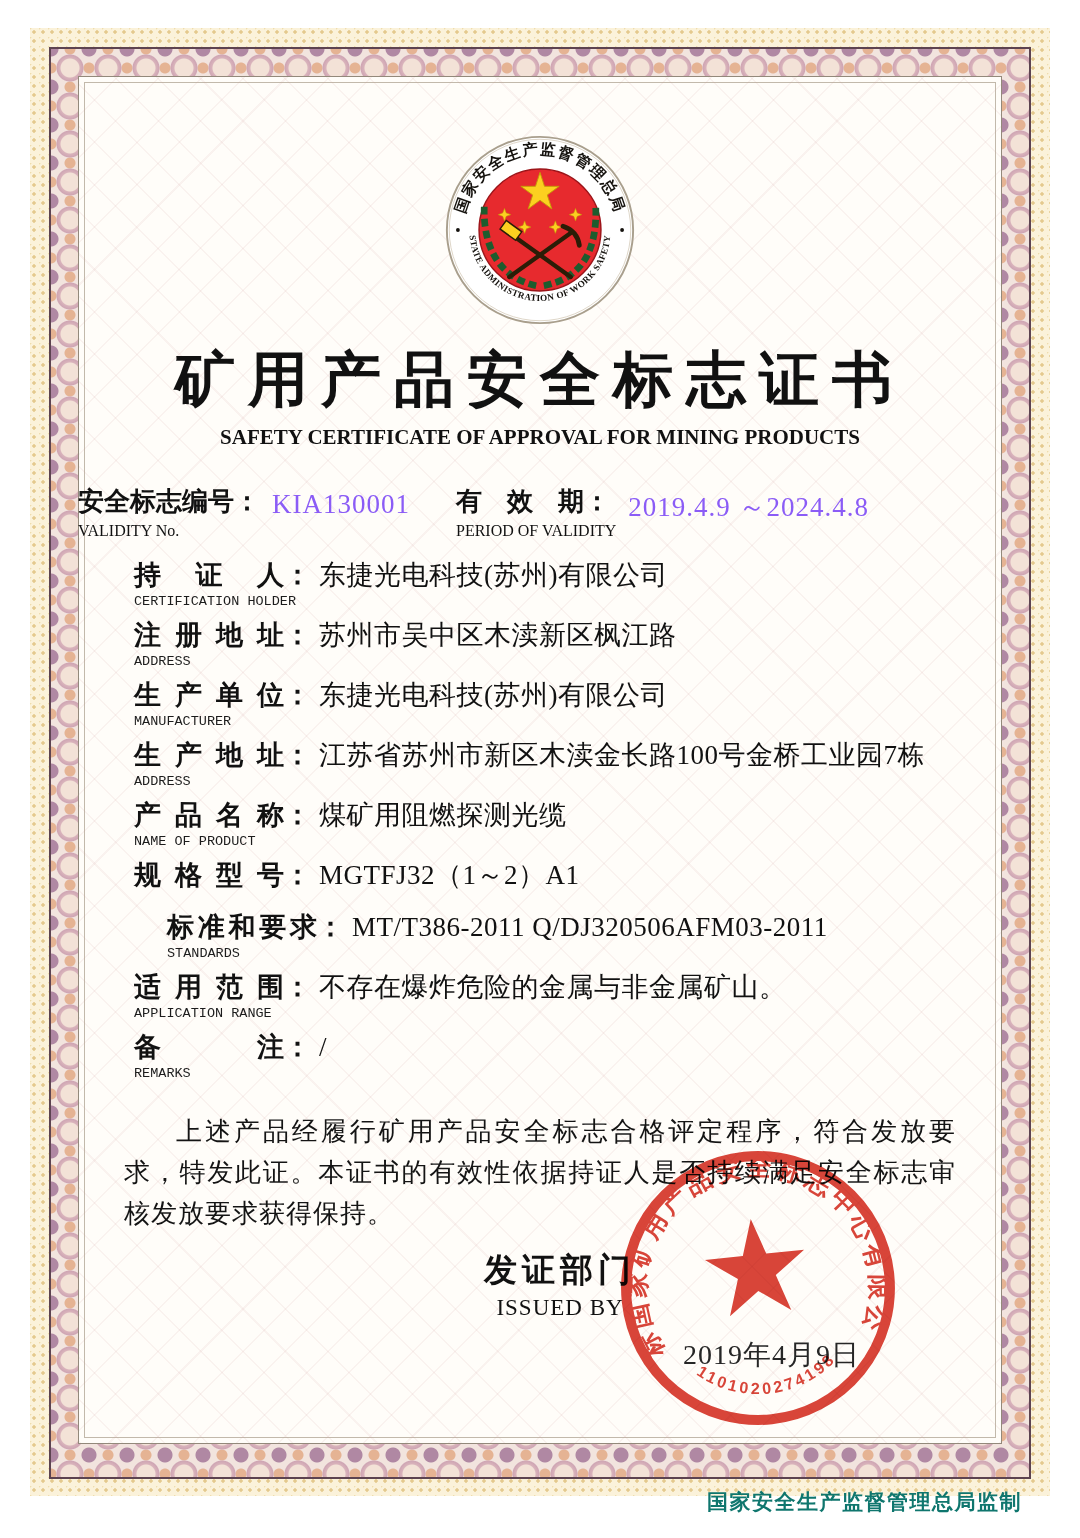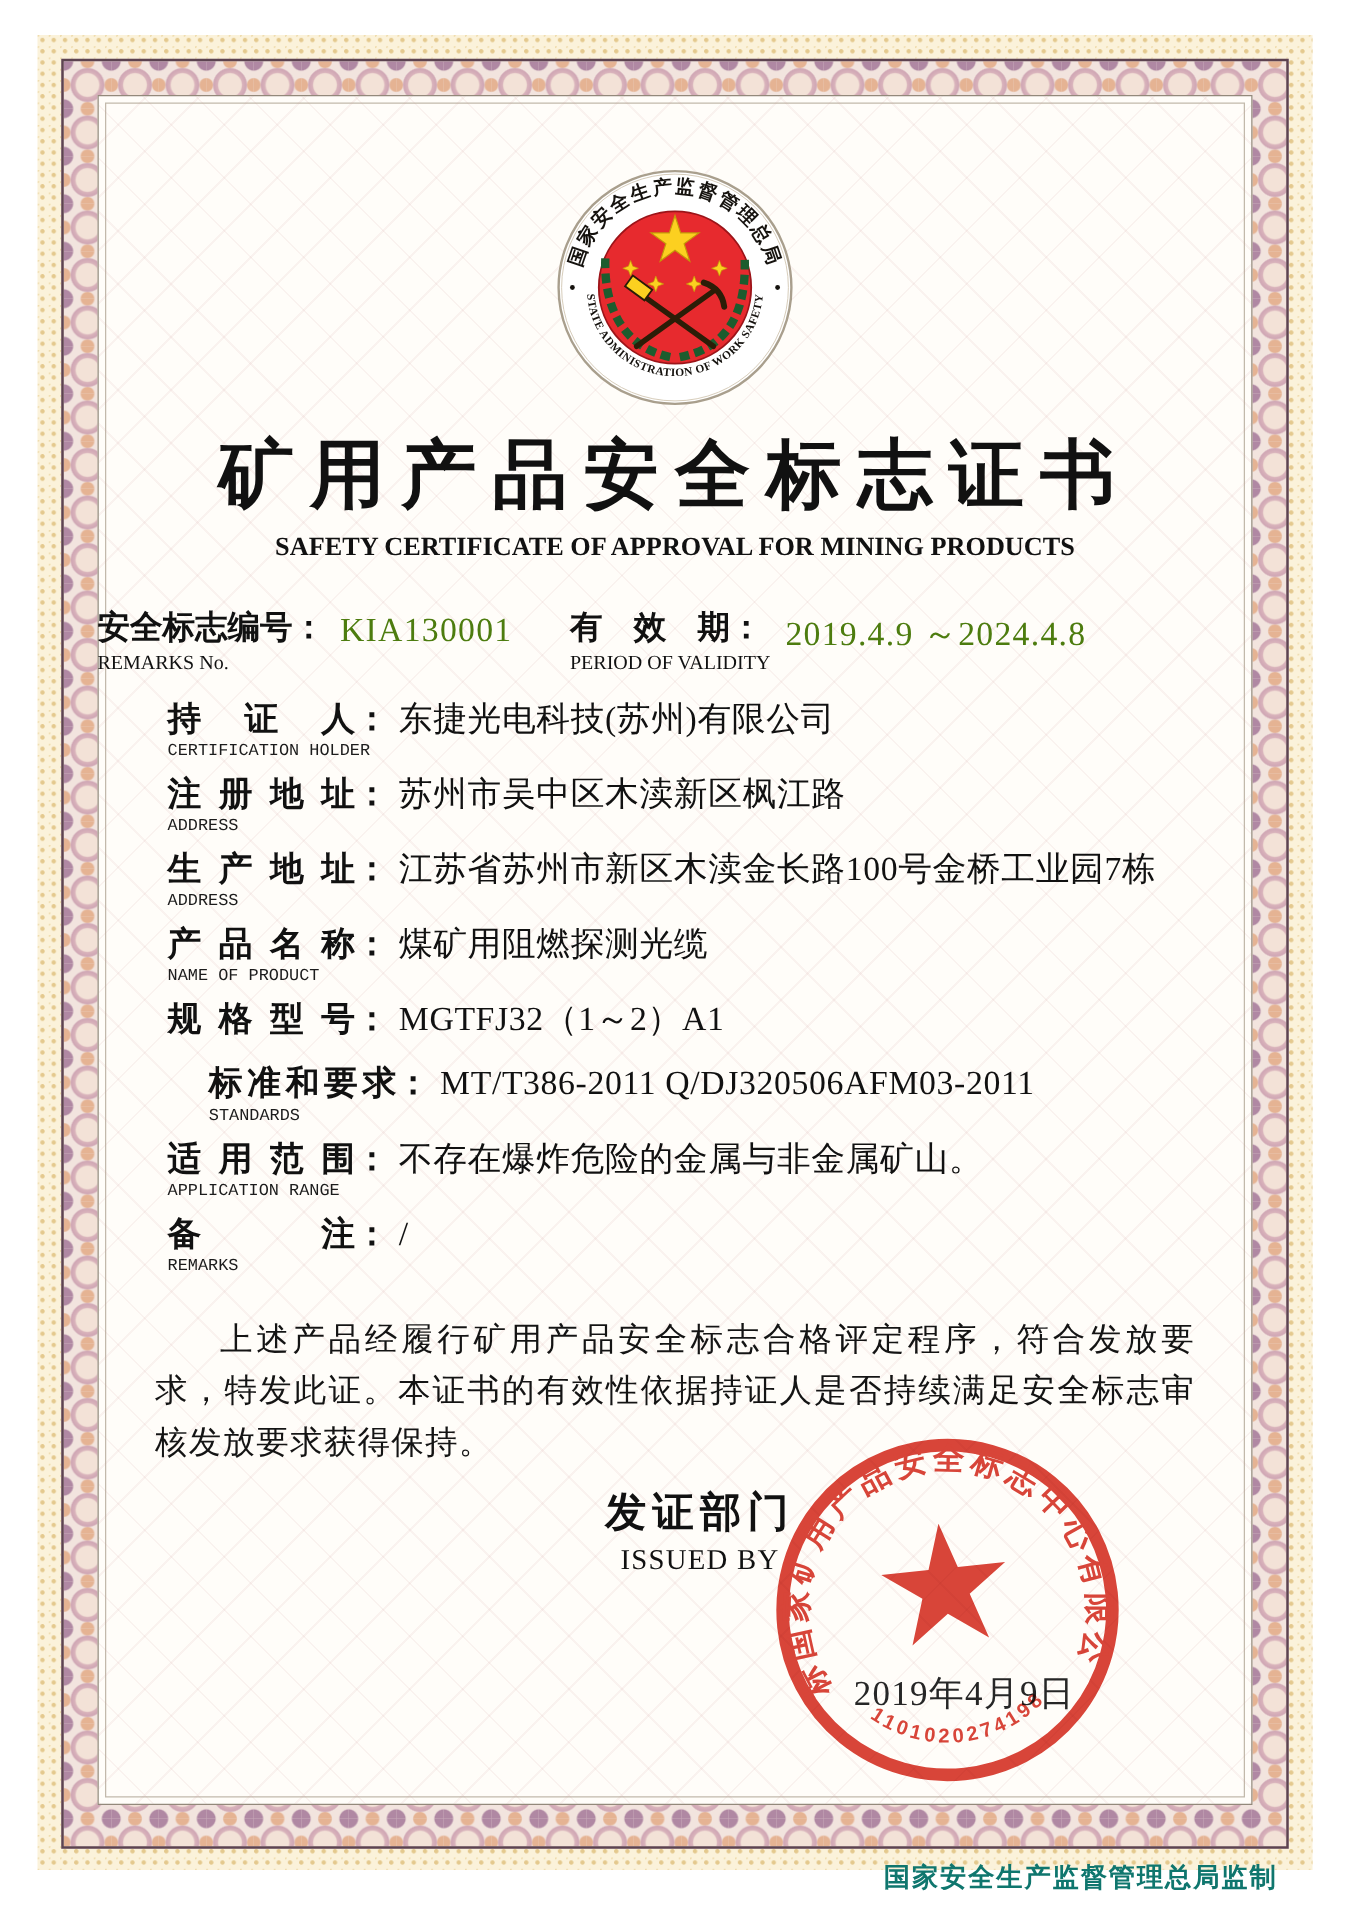--- a/index.html
+++ b/index.html
@@ -56,21 +56,21 @@
   }
   .title-en{
     margin-top:4px;text-align:center;
     font-family:"Liberation Serif",serif;font-weight:700;
     font-size:21px;letter-spacing:0px;color:#111;white-space:nowrap;
   }
   .meta-row{margin-top:34px;display:flex;align-items:flex-start;}
   .meta-cn{font-weight:700;font-size:26px;color:#111;white-space:nowrap;}
   .meta-en{font-family:"Liberation Serif",serif;font-size:16px;margin-top:3px;color:#111;}
   .meta-value{
-    font-family:"Liberation Serif",serif;font-size:27px;color:#4d7c0f;
+    font-family:"Liberation Serif",serif;font-size:27px;color:#8b5cf6;
     margin-left:12px;padding-top:5px;white-space:nowrap;letter-spacing:1px;
   }
   .validity-block{margin-left:46px;}
   .jlabel{display:inline-block;text-align:justify;text-align-last:justify;}
   .w128{width:128px;}
   .w150{width:150px;}
   .fields{margin-top:18px;padding-left:56px;}
   .field-row{margin-bottom:9px;}
   .row-main{font-size:27px;line-height:1.3;white-space:nowrap;}
   .row-label{font-weight:700;color:#111;vertical-align:bottom;}
@@ -149,21 +149,21 @@
         <rect x="60" y="95" width="20" height="11" fill="#fcd020" stroke="#2b1d07" stroke-width="1.5" transform="rotate(36 70 100)"></rect>
       </g>
     </svg>
 
     <div class="title-cn">矿用产品安全标志证书</div>
     <div class="title-en">SAFETY CERTIFICATE OF APPROVAL FOR MINING PRODUCTS</div>
 
     <div class="meta-row">
       <div>
         <div class="meta-cn"><span>安全标志编号</span><span>：</span></div>
-        <div class="meta-en">REMARKS No.</div>
+        <div class="meta-en">VALIDITY No.</div>
       </div>
       <div class="meta-value">KIA130001</div>
       <div class="validity-block">
         <div class="meta-cn"><span class="jlabel w128">有效期</span><span>：</span></div>
         <div class="meta-en">PERIOD OF VALIDITY</div>
       </div>
       <div class="meta-value">2019.4.9 ～2024.4.8</div>
     </div>
 
     <div class="fields">
@@ -171,20 +171,24 @@
       <div class="field-row">
         <div class="row-main"><span class="jlabel w150 row-label">持证人</span><span class="row-colon">：</span><span class="row-value">东捷光电科技(苏州)有限公司</span></div>
         <div class="row-sub">CERTIFICATION HOLDER</div>
       </div>
 
       <div class="field-row">
         <div class="row-main"><span class="jlabel w150 row-label">注册地址</span><span class="row-colon">：</span><span class="row-value">苏州市吴中区木渎新区枫江路</span></div>
         <div class="row-sub">ADDRESS</div>
       </div>
 
+      <div class="field-row">
+        <div class="row-main"><span class="jlabel w150 row-label">生产单位</span><span class="row-colon">：</span><span class="row-value">东捷光电科技(苏州)有限公司</span></div>
+        <div class="row-sub">MANUFACTURER</div>
+      </div>
 
       <div class="field-row">
         <div class="row-main"><span class="jlabel w150 row-label">生产地址</span><span class="row-colon">：</span><span class="row-value">江苏省苏州市新区木渎金长路100号金桥工业园7栋</span></div>
         <div class="row-sub">ADDRESS</div>
       </div>
 
       <div class="field-row">
         <div class="row-main"><span class="jlabel w150 row-label">产品名称</span><span class="row-colon">：</span><span class="row-value">煤矿用阻燃探测光缆</span></div>
         <div class="row-sub">NAME OF PRODUCT</div>
       </div>

